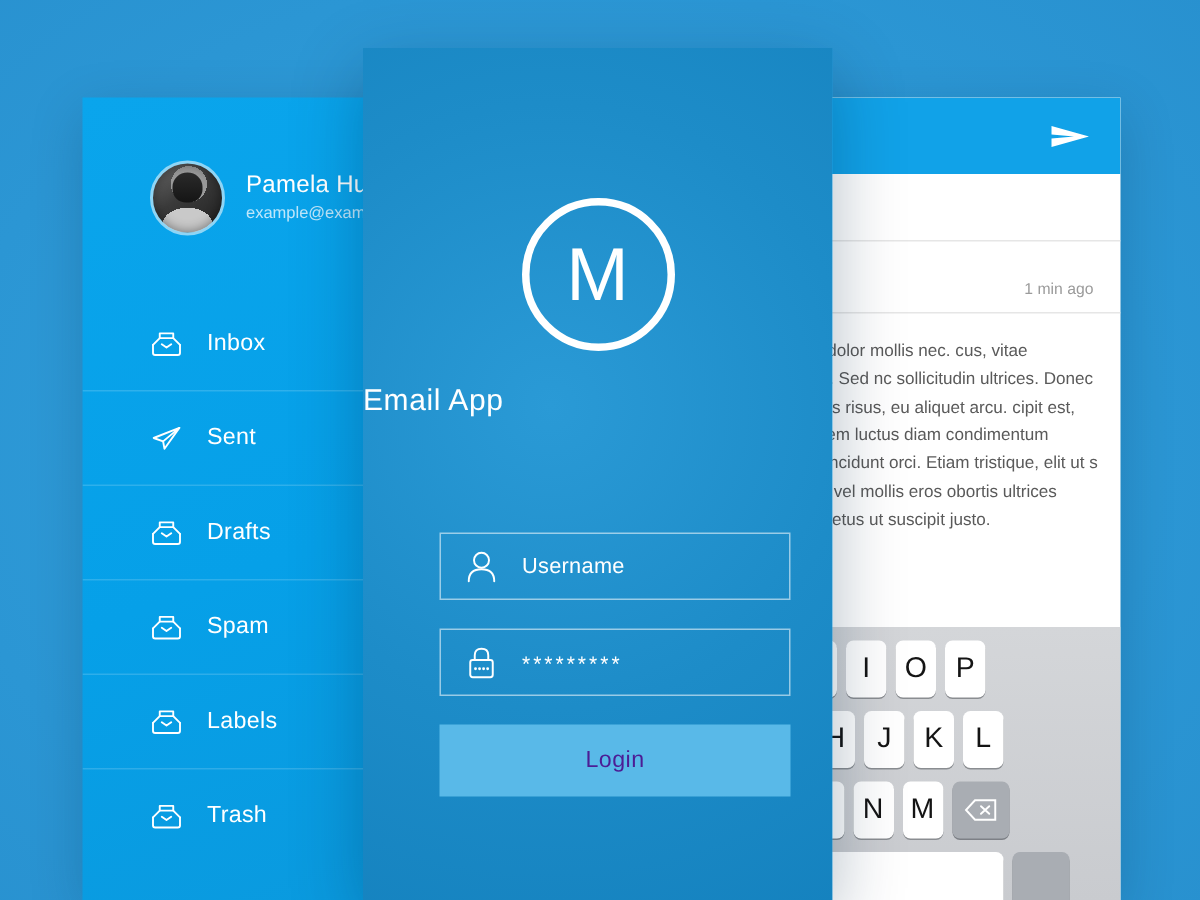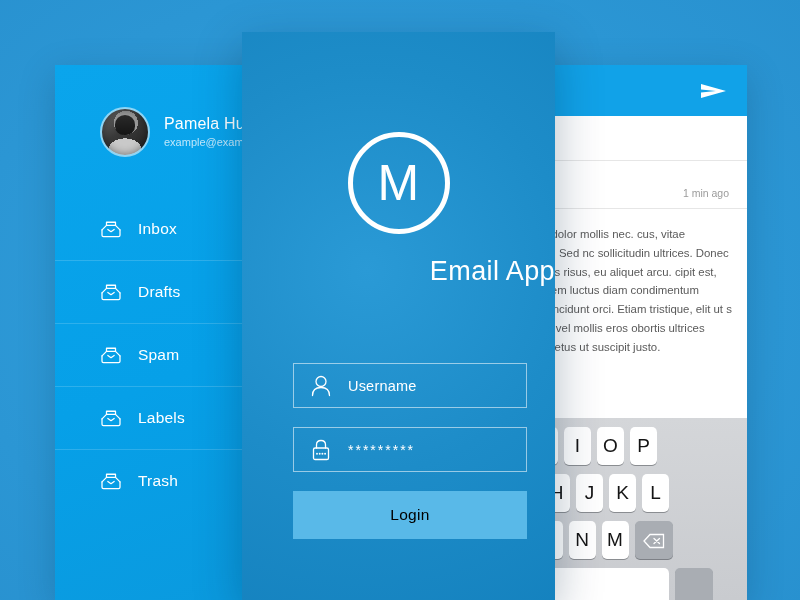--- a/index.html
+++ b/index.html
@@ -241,23 +241,23 @@
   }
   .logo-letter {
     color: #ffffff;
     font-size: 50px;
     line-height: 1;
     font-family: "Liberation Sans", sans-serif;
     letter-spacing: 0.5px;
   }
   .app-title {
     margin-top: 22px;
-    text-align: right;
-    color: #ffffff;
-    font-size: 27px;
+    text-align: left;
+    color: #ffffff;
+    font-size: 20px;
     letter-spacing: 0.4px;
   }
 
   .form-area { margin-top: 76px; padding: 0 28px; margin-left: 23px; }
   .field {
     height: 45px;
     border: 1px solid rgba(255,255,255,0.55);
     display: flex;
     align-items: center;
     padding-left: 16px;
@@ -274,21 +274,21 @@
   .field-text.masked {
     font-size: 14px;
     letter-spacing: 2px;
   }
   .login-button {
     height: 48px;
     background: #59b9e8;
     display: flex;
     align-items: center;
     justify-content: center;
-    color: #000000;
+    color: #4c1d95;
     font-size: 15.5px;
     letter-spacing: 0.3px;
     margin-top: 6px;
     cursor: pointer;
     border: none;
     width: 100%;
     font-family: "Liberation Sans", sans-serif;
   }
 </style>
 </head>
@@ -313,20 +313,29 @@
           <svg viewBox="0 0 24 20" width="22" height="18" fill="none" stroke="#ffffff" stroke-width="1.4" stroke-linejoin="round" stroke-linecap="round">
             <path d="M2 11 L2 17 Q2 18.5 3.6 18.5 L20.4 18.5 Q22 18.5 22 17 L22 11"></path>
             <path d="M2 11 L7 6 L17 6 L22 11"></path>
             <path d="M7 6 L7 2.5 L17 2.5 L17 6"></path>
             <path d="M8.5 10.5 L12 13 L15.5 10.5"></path>
           </svg>
         </span>
         <span class="nav-label">Inbox</span>
       </div>
 
+      <div class="nav-item">
+        <span class="nav-icon">
+          <svg viewBox="0 0 24 20" width="22" height="18" fill="none" stroke="#ffffff" stroke-width="1.4" stroke-linejoin="round" stroke-linecap="round">
+            <path d="M21.5 2.5 L2.5 10 L9.5 12.5 L21.5 2.5 Z"></path>
+            <path d="M9.5 12.5 L10.5 18 L21.5 2.5"></path>
+          </svg>
+        </span>
+        <span class="nav-label">Sent</span>
+      </div>
 
       <div class="nav-item">
         <span class="nav-icon">
           <svg viewBox="0 0 24 20" width="22" height="18" fill="none" stroke="#ffffff" stroke-width="1.4" stroke-linejoin="round" stroke-linecap="round">
             <path d="M2 11 L2 17 Q2 18.5 3.6 18.5 L20.4 18.5 Q22 18.5 22 17 L22 11"></path>
             <path d="M2 11 L7 6 L17 6 L22 11"></path>
             <path d="M7 6 L7 2.5 L17 2.5 L17 6"></path>
             <path d="M8.5 10.5 L12 13 L15.5 10.5"></path>
           </svg>
         </span>

